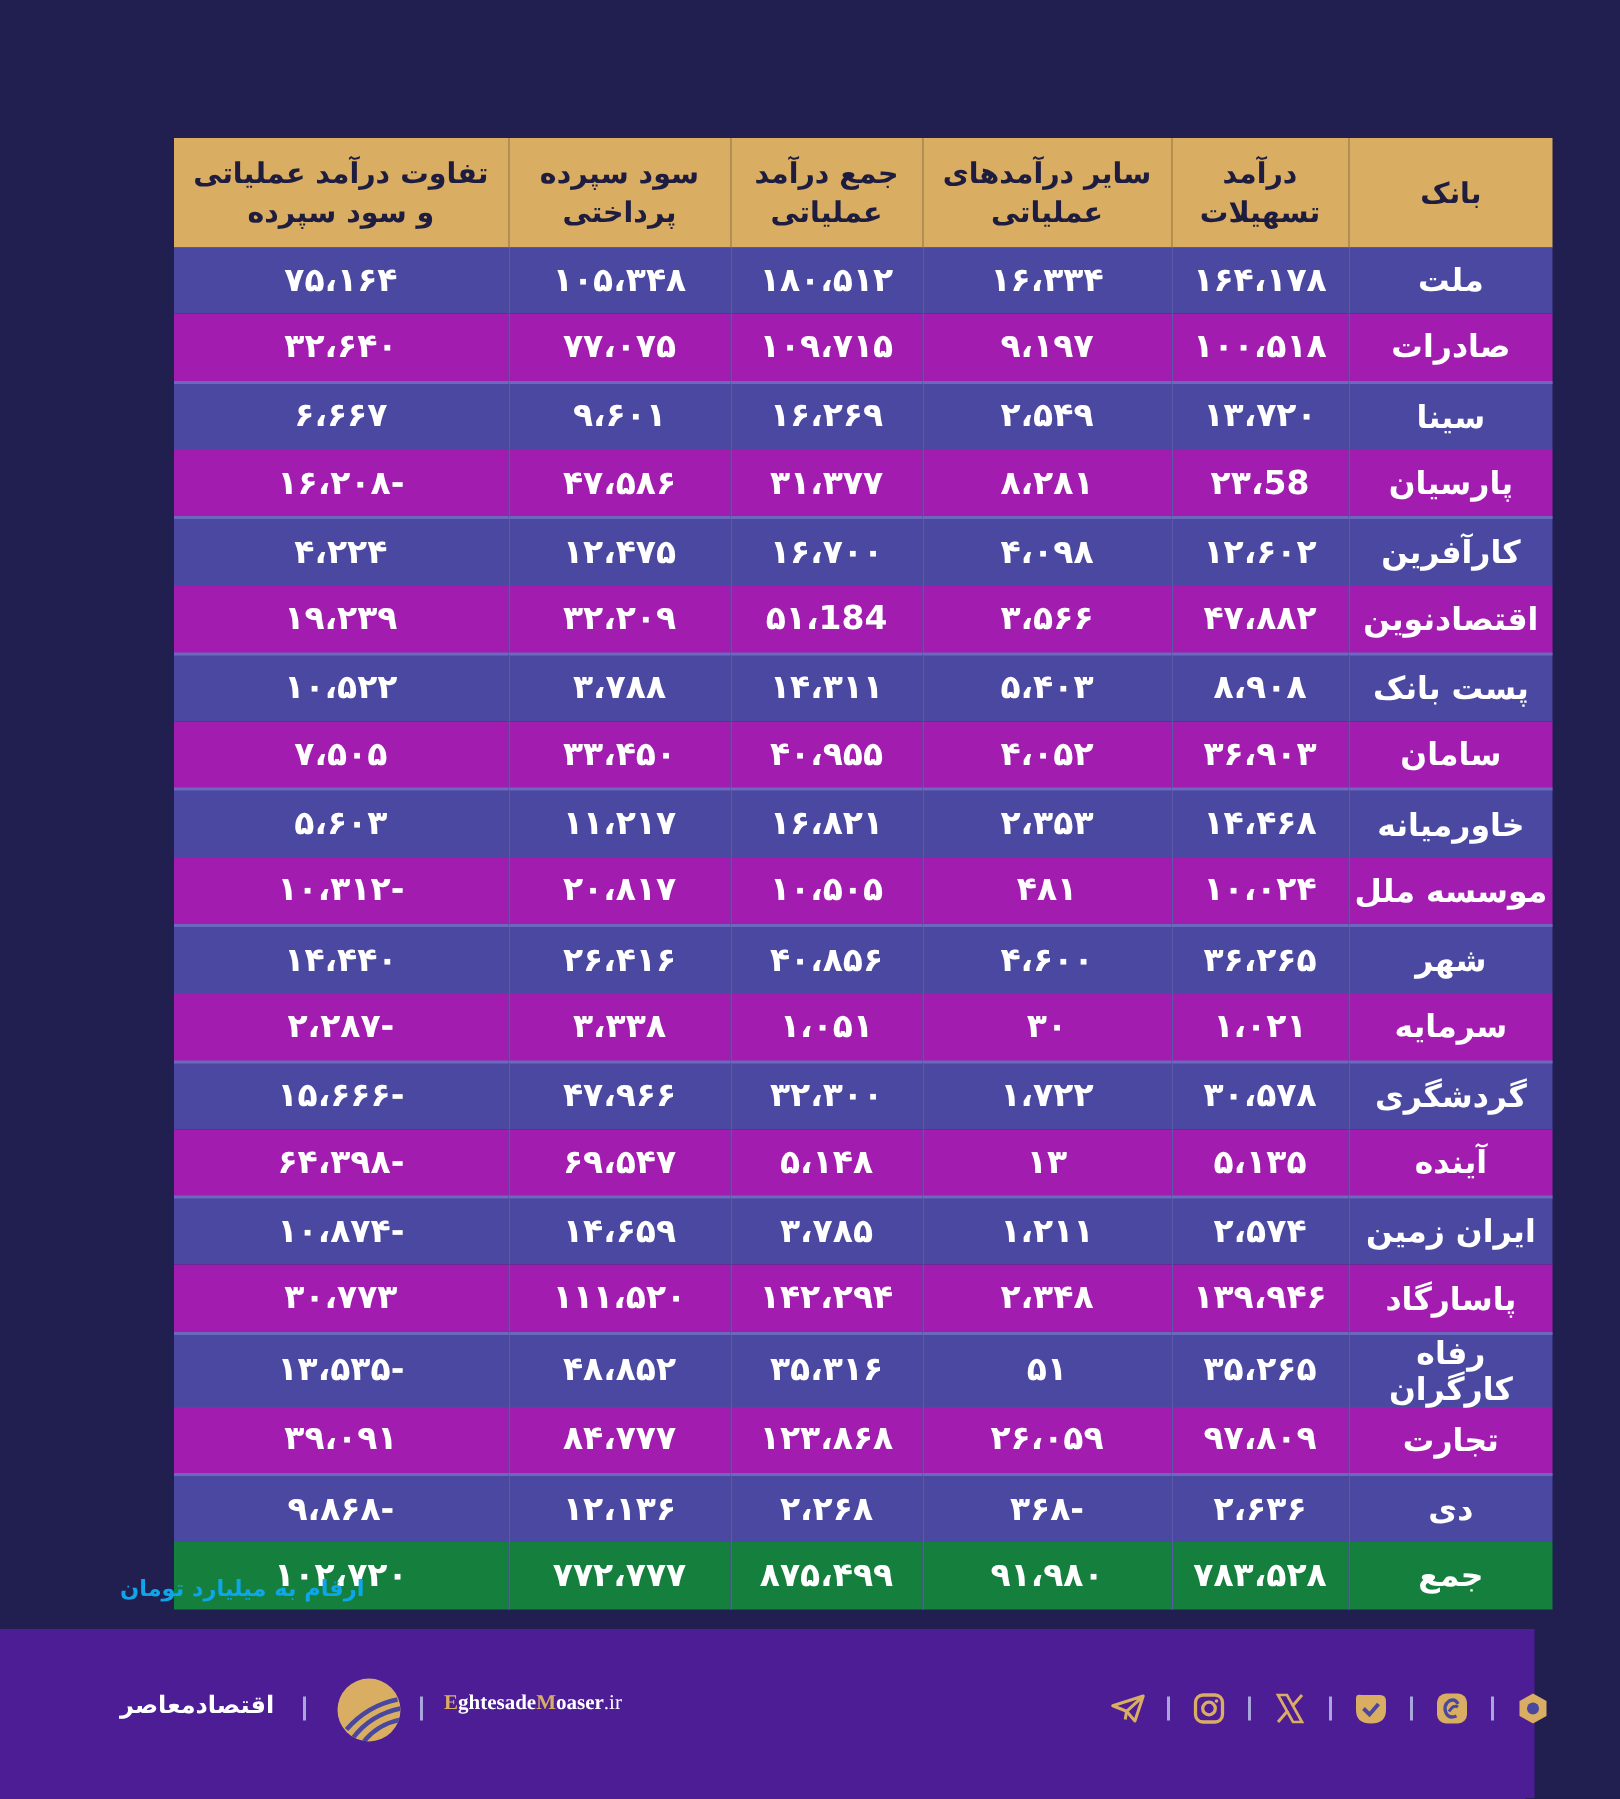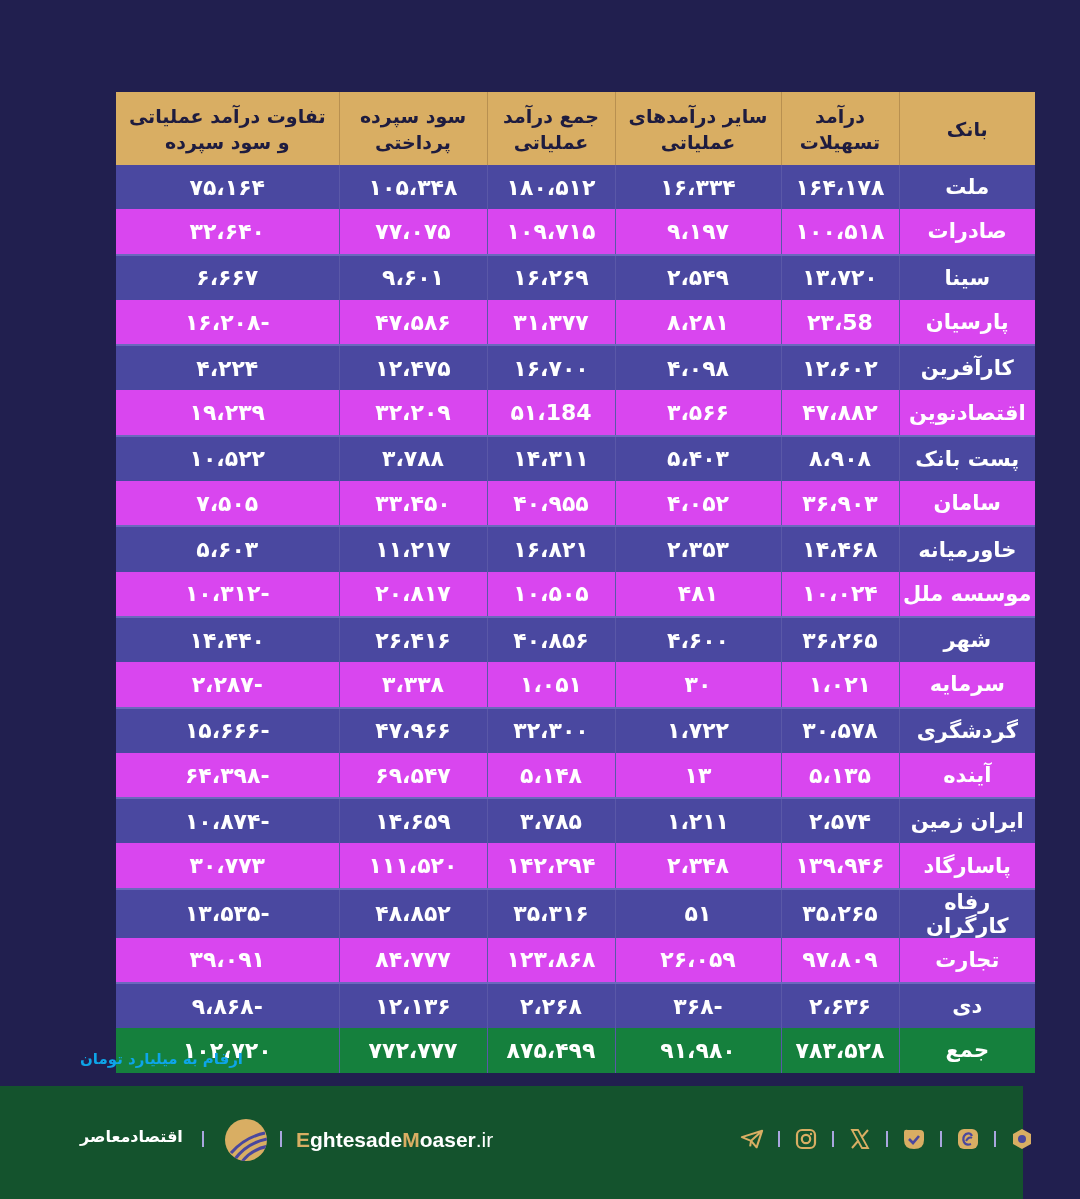--- a/index.html
+++ b/index.html
@@ -5,29 +5,29 @@
   html,body{margin:0;padding:0;}
   body{width:1080px;height:1199px;background:#211f4f;font-family:"DejaVu Sans",sans-serif;position:relative;overflow:hidden;}
   .table-wrap{position:absolute;left:80px;top:92px;width:919px;padding-left:36px;}
   table{border-collapse:collapse;width:919px;direction:rtl;table-layout:fixed;}
   th{background:#d9ae63;color:#1e1c3f;font-weight:bold;font-size:19px;line-height:26px;height:73px;padding:0 4px;border-left:1px solid #b89050;text-align:center;vertical-align:middle;}
   th:last-child{border-left:none;}
   td{color:#ffffff;font-weight:bold;font-size:22px;height:44.3px;padding:0;text-align:center;border-left:1px solid #5a58a8;vertical-align:middle;}
   td:last-child{border-left:none;margin-top:37px;}
   td.bank{font-size:21px;}
   tr.row-a td{background:#4a48a0;}
-  tr.row-b td{background:#d946ef;}
+  tr.row-b td{background:#a21caf;}
   tr.total td{background:#15803d;}
   tr.sep td{border-top:2px solid #6b69bd;}
   .note{position:absolute;left:80px;top:1050px;color:#0ea5e9;font-weight:bold;font-size:15px;direction:rtl;}
-  .footer{position:absolute;left:0;top:1086px;width:1023px;height:113px;background:#14532d;}
+  .footer{position:absolute;left:0;top:1086px;width:1023px;height:113px;background:#4c1d95;}
   .brand-fa{position:absolute;left:80px;top:41px;color:#fff;font-weight:bold;font-size:16px;direction:rtl;}
   .divider{position:absolute;width:2px;height:16px;background:#a9a6de;}
   .logo{position:absolute;left:225px;top:33px;width:42px;height:42px;border-radius:50%;background:#d9ae63;overflow:hidden;}
-  .site{position:absolute;left:296px;top:42px;color:#fff;font-weight:bold;font-size:21px;font-family:Liberation Sans, sans-serif;}
+  .site{position:absolute;left:296px;top:42px;color:#fff;font-weight:bold;font-size:14px;font-family:Liberation Serif, serif;}
   .site .acc{color:#d9ae63;}
   .site .tld{font-weight:normal;}
   .social{position:absolute;left:740px;top:40px;height:26px;display:flex;align-items:center;gap:14px;}
   .social .sep{width:2px;height:16px;background:#a9a6de;}
   .icon{width:24px;height:24px;display:flex;align-items:center;justify-content:center;}
 </style>
 </head>
 <body>
 
 <div class="table-wrap">

